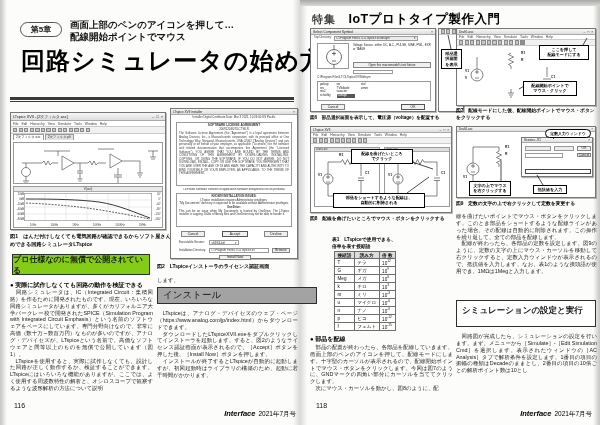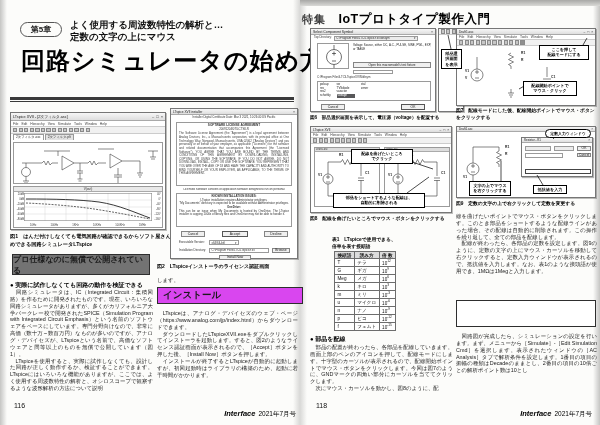--- a/index.html
+++ b/index.html
@@ -24,21 +24,21 @@
   .dbl-rule{height:5px;border-top:3px solid #3a3a3a;border-bottom:1px solid #3a3a3a;}
   .feat-label{font-size:11px;font-weight:900;color:#3f3f3f;letter-spacing:1px;}
   .feat-title{font-size:12.5px;font-weight:900;color:#000;letter-spacing:.5px;margin-left:8px;}
   
   .bullet-h{font-size:6px;font-weight:bold;color:#000;}
   .bodytxt{font-size:5.4px;line-height:1.27;text-align:justify;color:#222;}
   .bodytxt .para{margin:0;}
   .cap{font-size:5.2px;font-weight:bold;line-height:1.45;color:#000;text-align:left;}
   .cap1line{white-space:nowrap;}
   .secbox{border:1.6px solid #2e2e2e;display:flex;align-items:center;justify-content:center;
-          font-weight:bold;background:#737373;}
+          font-weight:bold;background:#84cc16;}
   .stepbox{border:1.6px solid #2e2e2e;background:#fff;padding:3px 5px;font-weight:bold;line-height:1.5;}
   .pgnum{font-size:7px;color:#111;}
   .brand{font-size:7.5px;font-weight:bold;font-style:italic;color:#000;}
   .issue{font-size:6.5px;font-weight:normal;font-style:normal;margin-left:3px;}
   
   .win{background:#fff;border:1px solid #767676;box-shadow:1px 1px 0 rgba(0,0,0,.25);}
   .tbar{height:8px;background:linear-gradient(#f7f7f7,#dedede);border-bottom:1px solid #a9a9a9;
         display:flex;align-items:center;padding:0 2px;font-size:3.8px;color:#222;overflow:hidden;}
   .tbar .wc{margin-left:auto;display:flex;gap:2px;font-size:4px;color:#333;}
   .menurow{height:6px;display:flex;align-items:center;padding:0 2px;font-size:3.4px;color:#444;
@@ -81,22 +81,22 @@
 <div id="spread">
   <div class="abs edge-l"></div>
   <div class="abs edge-r"></div>
   <div class="abs gutter"></div>
   <div class="abs topband"></div>
 
   <div class="abs chap-badge">
       <span>第5章</span>
     </div>
   <div class="abs subtitle">
-    <div>よく使用する周波数特性の解析と…</div>
-    <div>定数の文字の上にマウス</div>
+    <div>画面上部のペンのアイコンを押して…</div>
+    <div>配線開始ポイントでマウス</div>
   </div>
   <div class="abs big-title">回路シミュレータの始め方</div>
   <div class="abs dbl-rule" style="left:10px;top:97px;width:284px;"></div>
 
   <div class="abs win" style="left:10px;top:112px;width:156px;height:118px;">
     <div class="tbar">
       <span>LTspice XVII - [2次フィルタ.asc]</span>
       <span class="wc">
         <span>–</span>
         <span>□</span>
@@ -217,33 +217,33 @@
       <span style="margin-left:auto;">▾</span>
     </div>
     <div class="tinytxt" style="position:absolute;left:8px;top:139.5px;">Installation Directory:</div>
     <div class="field" style="position:absolute;left:38px;top:138.5px;width:60px;height:5px;">C:\Program Files\LTC\LTspiceXVII</div>
     <div class="btn" style="position:absolute;left:101px;top:138.5px;width:18px;height:5px;">Browse</div>
     <div class="btn" style="position:absolute;left:48px;top:145.5px;width:32px;height:5.5px;">Install Now</div>
   </div>
   <div class="abs cap cap1line" style="left:157px;top:263px;width:141px;font-size:5px;">図2　LTspiceインストーラのライセンス認証画面</div>
 
   <div class="abs bodytxt" style="left:157px;top:277px;width:141px;">します。</div>
-  <div class="abs" style="left:157px;top:287px;width:146px;height:17px;border:1.2px solid #2e2e2e;display:flex;align-items:center;padding-left:5px;font-size:9.5px;font-weight:bold;background:#d946ef;">インストール</div>
+  <div class="abs" style="left:157px;top:287px;width:160px;height:17px;border:1.2px solid #2e2e2e;display:flex;align-items:center;padding-left:5px;font-size:9.5px;font-weight:normal;background:#a3a3a3;">インストール</div>
   <div class="abs bodytxt" style="left:157px;top:310px;width:141px;height:88px;overflow:hidden;">
       <div class="para">　LTspiceは、アナログ・デバイセズのウェブ・ページ（https://www.analog.com/jp/index.html）からダウンロードできます。</div>
       <div class="para">　ダウンロードしたLTspiceXVII.exeをダブルクリックしてインストーラを起動します。すると、図2のようなライセンス認証画面が表示されるので、［Accept］ボタンを押した後、［Install Now］ボタンを押します。</div>
       <div class="para">　インストールが終了するとLTspiceが自動的に起動しますが、初回起動時はライブラリの構築のため、起動に若干時間がかかります。</div>
     </div>
 
   <div class="abs pgnum" style="left:14px;top:402px;">116</div>
   <div class="abs" style="left:180px;top:402px;width:116px;text-align:right;">
     <span class="brand">Interface</span><span class="brand issue">2021年7月号</span>
   </div>
 
-  <div class="abs" style="left:302px;top:9px;">
+  <div class="abs" style="left:312px;top:9px;">
     <span class="feat-label">特集</span>
     <span class="feat-title">IoTプロトタイプ製作入門</span>
   </div>
 
   <div class="abs win" style="left:310px;top:28px;width:126px;height:84px;">
     <div class="tbar" style="height:6px;font-size:3.4px;">
       <span>Select Component Symbol</span>
       <span class="wc" style="font-size:3.4px;">
           <span>×</span>
         </span>
@@ -538,20 +538,21 @@
     </div>
     <div class="callout" style="left:76px;top:58px;width:34px;">抵抗値を入力</div>
   </div>
   <div class="abs cap cap1line" style="left:456px;top:201px;width:142px;font-size:4.8px;">図9　定数の文字の上で右クリックして定数を変更する</div>
 
   <div class="abs bodytxt" style="left:456px;top:213px;width:141px;height:84px;overflow:hidden;">
       <div class="para">線を曲げたいポイントでマウス・ボタンをクリックします。このとき部品をショートするような配線ラインがあった場合、その配線は自動的に削除されます。この操作を繰り返して、全ての部品を配線します。</div>
       <div class="para">　配線が終わったら、各部品の定数を設定します。図9のように、定数の文字の上にマウス・カーソルを移動して右クリックすると、定数入力ウィンドウが表示されるので、抵抗値を入力します。なお、表1のような接頭語が使用でき、1MΩは1Megと入力します。</div>
     </div>
   <div class="abs stepbox" style="left:456px;top:300px;width:140px;height:27px;">
+    <div style="font-size:8.5px;">シミュレーションの設定と実行</div>
   </div>
   <div class="abs bodytxt" style="left:456px;top:333px;width:141px;height:64px;overflow:hidden;">
       <div class="para">　回路図が完成したら、シミュレーションの設定を行います。まず、メニューから［Simulate］-［Edit Simulation Cmd］を選択します。表示されたウィンドウの［AC Analysis］タブで解析条件を設定します。1番目の項目の振幅の種類はDecadeのままとし、2番目の項目の10倍ごとの解析ポイント数は10とし</div>
     </div>
   <div class="abs" style="left:480px;top:402px;width:112px;text-align:right;">
     <span class="brand">Interface</span><span class="brand issue">2021年7月号</span>
   </div>
 </div>
 
 </body></html>

